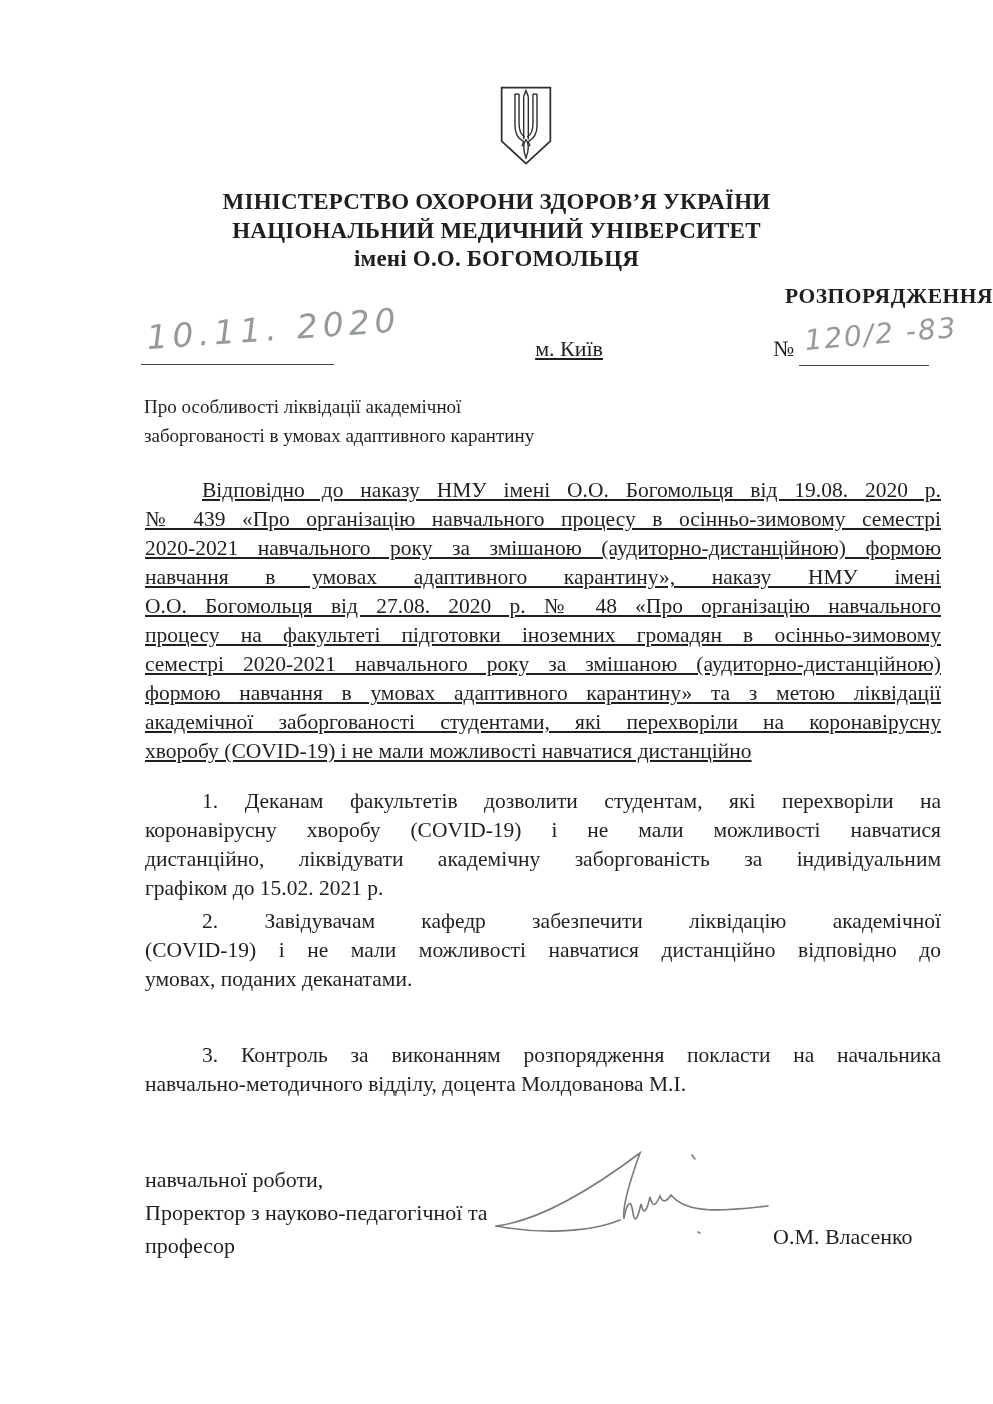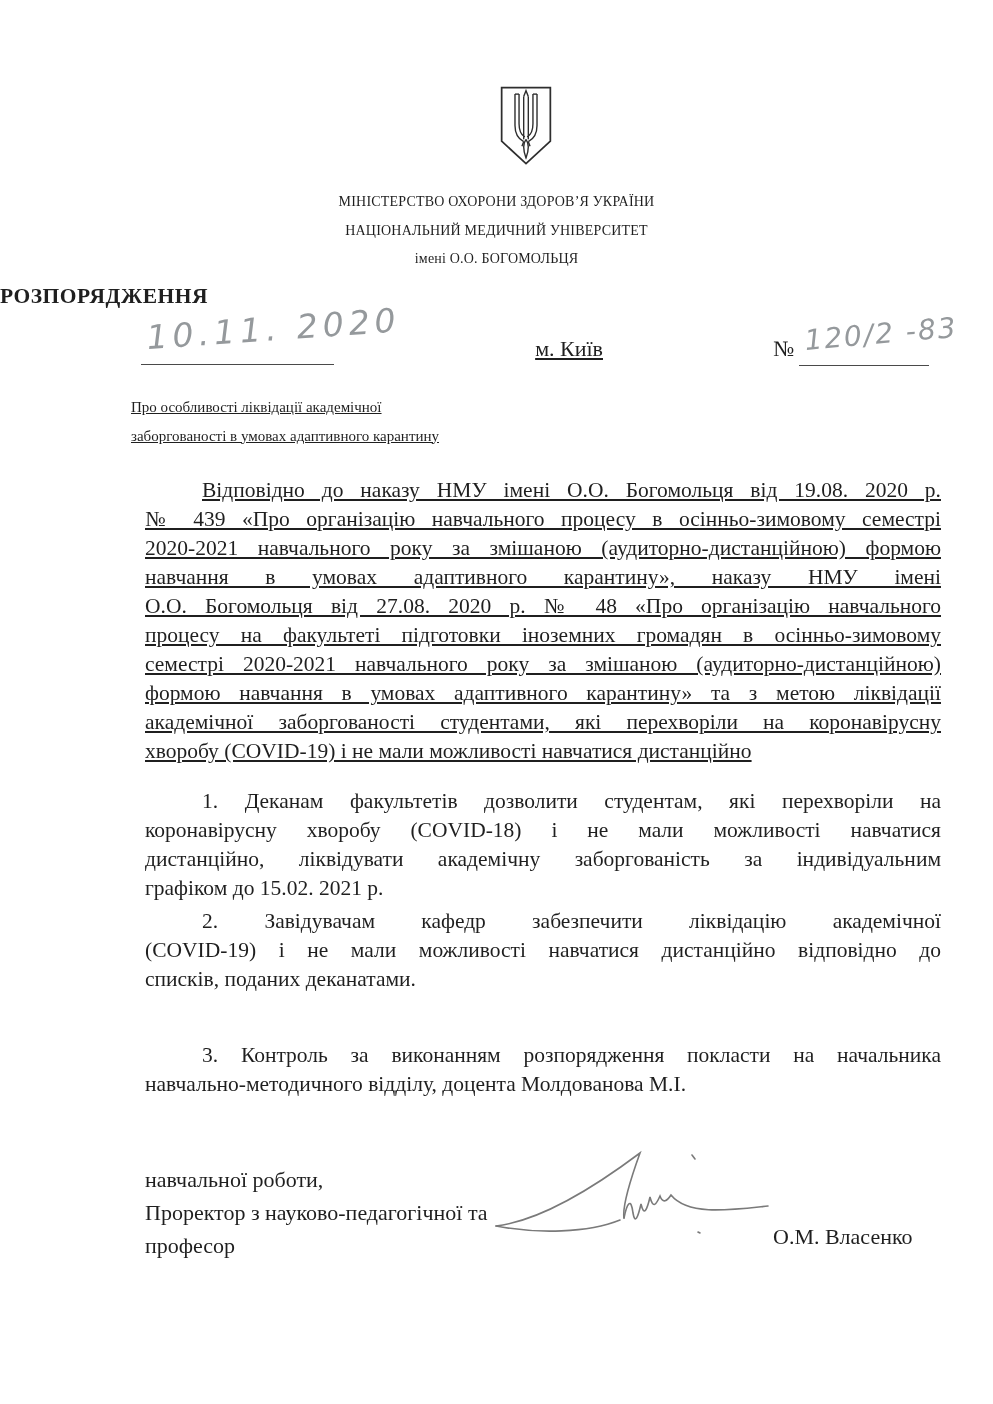--- a/index.html
+++ b/index.html
@@ -4,43 +4,43 @@
 <style>
   html,body { margin:0; padding:0; background:#ffffff; }
   .page {
     position:relative; width:993px; height:1404px; background:#ffffff;
     font-family:"Liberation Serif", serif; color:#1f1f1f; overflow:hidden;
   }
   .abs { position:absolute; }
 
   
   .hdr-block { left:0; top:188px; width:993px; text-align:center;
-               font-weight:normal; font-size:14px; line-height:28.5px; letter-spacing:0.2px; }
-  .doc-type  { left:0; top:284px; width:993px; text-align:left;
+               font-weight:bold; font-size:23px; line-height:28.5px; letter-spacing:0.2px; }
+  .doc-type  { left:0; top:284px; width:993px; text-align:right;
                font-weight:bold; font-size:21.5px; letter-spacing:0.5px; }
 
   
   .emblem { left:497px; top:86px; width:58px; height:80px; }
   .emblem svg { width:100%; height:100%; }
 
   
   .hand { font-family:"DejaVu Sans", sans-serif; font-style:italic;
           color:#95999c; font-weight:normal; }
   .date-hand { left:148px; top:318px; font-size:33px; letter-spacing:5px;
                transform:rotate(-4deg); transform-origin:left bottom; }
   .city { left:443px; top:336px; width:160px; text-align:right; font-size:22px;text-decoration:underline; }
   .num-sign { left:773px; top:336px; font-size:22px; }
   .num-hand { left:806px; top:324px; font-size:28px; letter-spacing:2px;
               transform:rotate(-5deg); transform-origin:left bottom; }
   .uline { height:0; border-bottom:1.5px solid #4a4a4a; }
   .date-uline { left:141px; top:364px; width:193px; }
   .num-uline  { left:799px; top:365px; width:130px; }
 
   
-  .subject { left:131px; top:393px; width:560px; font-size:15px; line-height:28.5px;text-decoration:underline; }
+  .subject { left:144px; top:393px; width:560px; font-size:19px; line-height:28.5px; }
 
   
   .body-par { left:145px; width:796px; font-size:21.5px; }
   .jline { line-height:29px; text-align:justify; text-align-last:justify;
            white-space:nowrap; }
   .jline.last { text-align-last:left; }
   .indent { text-indent:57px; }
   .p-intro { top:476px;text-decoration:underline; }
   .p-item1 { top:768px;margin-top:19px; }
   .p-item2 { top:907px; }
@@ -105,29 +105,29 @@
     <div class="jline">О.О. Богомольця від 27.08. 2020 р. № 48 «Про організацію навчального</div>
     <div class="jline">процесу на факультеті підготовки іноземних громадян в осінньо-зимовому</div>
     <div class="jline">семестрі 2020-2021 навчального року за змішаною (аудиторно-дистанційною)</div>
     <div class="jline">формою навчання в умовах адаптивного карантину» та з метою ліквідації</div>
     <div class="jline">академічної заборгованості студентами, які перехворіли на коронавірусну</div>
     <div class="jline last">хворобу (COVID-19) і не мали можливості навчатися дистанційно</div>
   </div>
 
   <div class="abs body-par p-item1">
     <div class="jline indent">1. Деканам факультетів дозволити студентам, які перехворіли на</div>
-    <div class="jline">коронавірусну хворобу (COVID-18) і не мали можливості навчатися</div>
+    <div class="jline">коронавірусну хворобу (COVID-19) і не мали можливості навчатися</div>
     <div class="jline">дистанційно, ліквідувати академічну заборгованість за індивідуальним</div>
     <div class="jline last">графіком до 15.02. 2021 р.</div>
   </div>
 
   <div class="abs body-par p-item2">
     <div class="jline indent">2. Завідувачам кафедр забезпечити ліквідацію академічної</div>
     <div class="jline">(COVID-19) і не мали можливості навчатися дистанційно відповідно до</div>
-    <div class="jline last">списків, поданих деканатами.</div>
+    <div class="jline last">умовах, поданих деканатами.</div>
   </div>
 
   <div class="abs body-par p-item3">
     <div class="jline indent">3. Контроль за виконанням розпорядження покласти на начальника</div>
     <div class="jline last">навчально-методичного відділу, доцента Молдованова М.І.</div>
   </div>
 
   <div class="abs sig-position">
     <div>навчальної роботи,</div>
     <div>Проректор з науково-педагогічної та</div>

